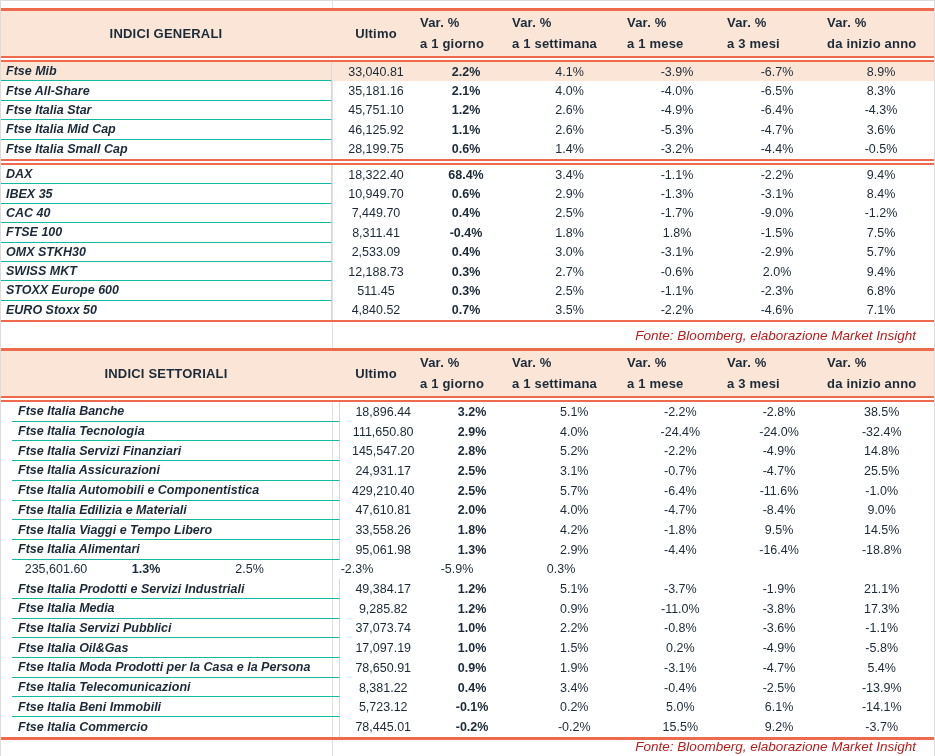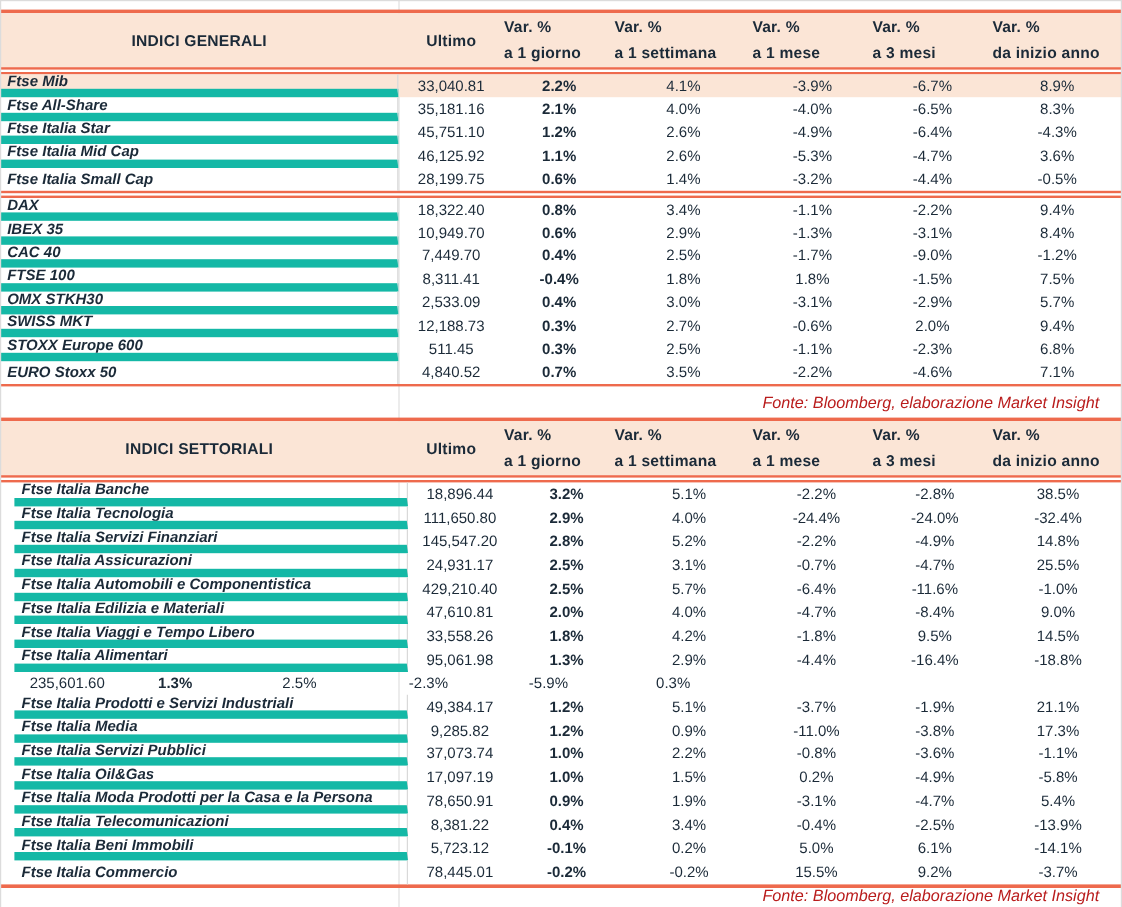--- a/index.html
+++ b/index.html
@@ -28,21 +28,21 @@
   .w4{width:100px;}
   .w5{width:108px;}
   .th-title,.th-ult{display:flex;align-items:center;justify-content:center;font-weight:bold;font-size:13px;letter-spacing:.2px;}
   .th-var{display:flex;flex-direction:column;justify-content:space-between;font-weight:bold;font-size:13px;padding:4px 0 5px 0;letter-spacing:.2px;}
   .rows{position:relative;background:transparent;}
   .row{display:flex;align-items:stretch;font-size:12.5px;height:19.4px;}
   .t2 .row{height:19.7px;padding-left:12px;}
   .row.hl{background:#fbe5d6;}
   .c.label{
     width:332px;font-weight:bold;font-style:italic;padding-left:6px;
-    border-right:1px solid #d9d9d9;border-bottom:7px solid #14b8a6;
+    border-right:1px solid #d9d9d9;border-bottom:1px solid #14b8a6;
     display:flex;align-items:center;white-space:nowrap;overflow:hidden;
   }
   .row.nob .c.label{border-bottom:none;}
   .c.num{display:flex;align-items:center;justify-content:center;}
   .c.bold{font-weight:bold;}
   .fonte{height:26px;display:flex;align-items:center;justify-content:flex-end;font-style:italic;font-size:13.5px;padding-right:19px;color:#b91c1c;}
   .fonte.bottom{height:14px;align-items:center;}
 </style>
 </head>
 <body>
@@ -122,21 +122,21 @@
             <div class="c num w1 bold">0.6%</div>
             <div class="c num w2">1.4%</div>
             <div class="c num w3">-3.2%</div>
             <div class="c num w4">-4.4%</div>
             <div class="c num w5">-0.5%</div>
           </div>
           <div class="dbl"></div>
           <div class="row">
             <div class="c label">DAX</div>
             <div class="c num w-ult">18,322.40</div>
-            <div class="c num w1 bold">0.8%</div>
+            <div class="c num w1 bold">68.4%</div>
             <div class="c num w2">3.4%</div>
             <div class="c num w3">-1.1%</div>
             <div class="c num w4">-2.2%</div>
             <div class="c num w5">9.4%</div>
           </div>
           <div class="row">
             <div class="c label">IBEX 35</div>
             <div class="c num w-ult">10,949.70</div>
             <div class="c num w1 bold">0.6%</div>
             <div class="c num w2">2.9%</div>

